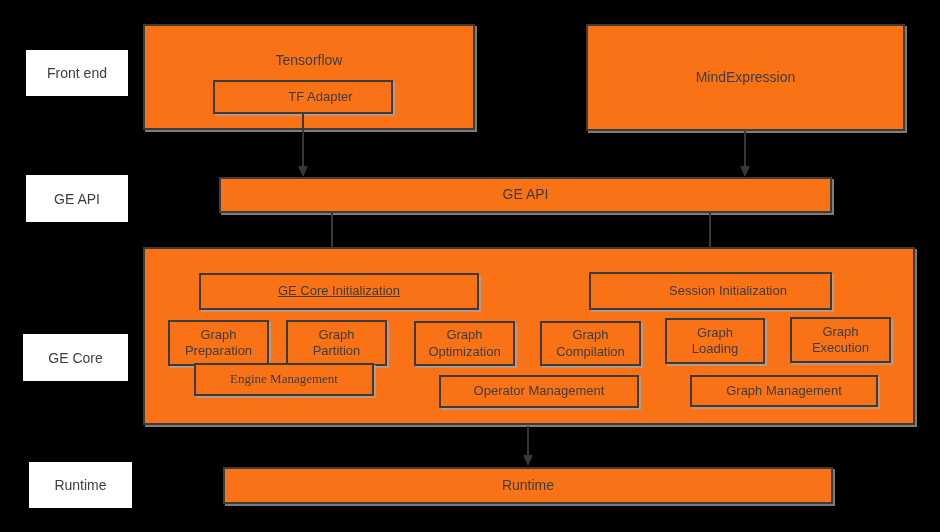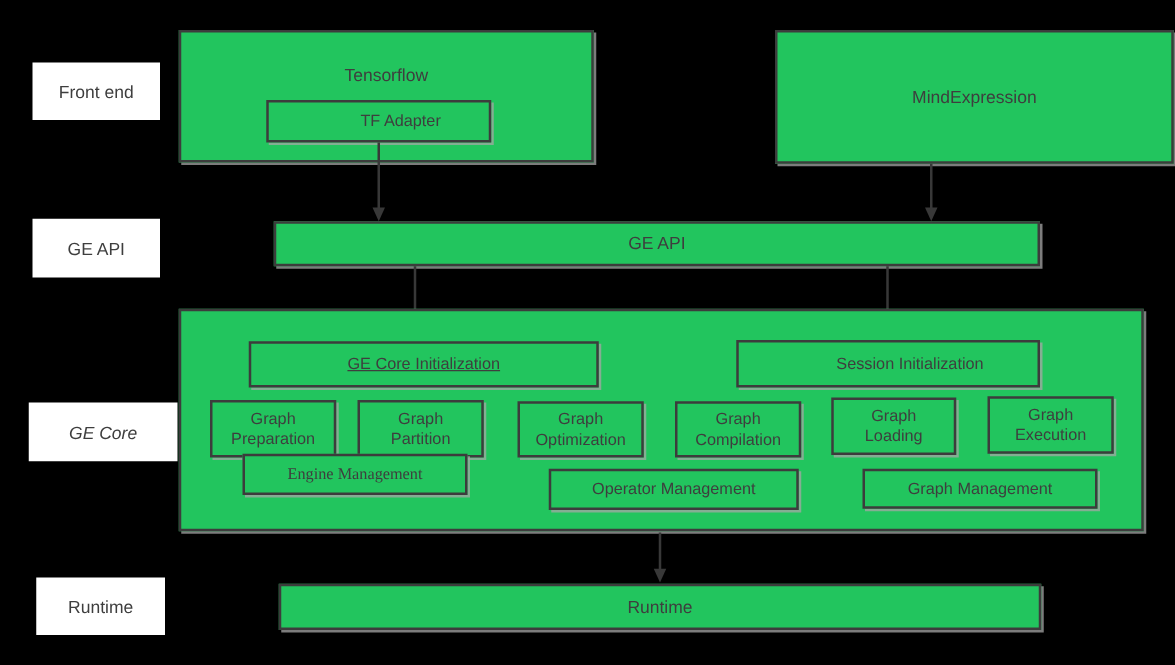--- a/index.html
+++ b/index.html
@@ -20,21 +20,21 @@
     position: absolute;
     background: #ffffff;
     display: flex;
     align-items: center;
     justify-content: center;
     font-size: 14px;
     text-align: center;
   }
   .box {
     position: absolute;
-    background: #22c55e;
+    background: #f97316;
     border: 2px solid #3c3c3c;
     box-sizing: border-box;
     box-shadow: 2px 2px 0 rgba(165,165,165,0.75);
     display: flex;
     align-items: center;
     justify-content: center;
     text-align: center;
     font-size: 13px;
     line-height: 1.25;
   }
@@ -76,29 +76,29 @@
     border-top: 11px solid #383838;
   }
 </style>
 </head>
 <body>
 
 <div class="canvas">
 
   <div class="row-label" style="left:26px; top:50px; width:102px; height:46px;">Front end</div>
   <div class="row-label" style="left:26px; top:175px; width:102px; height:47px;">GE API</div>
-  <div class="row-label" style="left:23px; top:322px; width:119px; height:47px;font-style:italic;">GE Core</div>
+  <div class="row-label" style="left:23px; top:334px; width:105px; height:47px;">GE Core</div>
   <div class="row-label" style="left:29px; top:462px; width:103px; height:46px;">Runtime</div>
 
   <div class="box label-top" style="left:143px; top:24px; width:332px; height:106px;">
     <span class="box-title">Tensorflow</span>
     <div class="box" style="left:68px; top:54px; width:180px; height:34px;padding-left:35px;">TF Adapter</div>
   </div>
 
-  <div class="box" style="left:586px; top:24px; width:319px; height:107px; font-size:14px;margin-left:34px;">MindExpression</div>
+  <div class="box" style="left:586px; top:24px; width:319px; height:107px; font-size:14px;">MindExpression</div>
 
   <div class="arrow" style="left:297px; top:114px; height:63px;">
     <div class="shaft"></div>
     <div class="head"></div>
   </div>
   <div class="arrow" style="left:739px; top:131px; height:46px;">
     <div class="shaft"></div>
     <div class="head"></div>
   </div>
 

